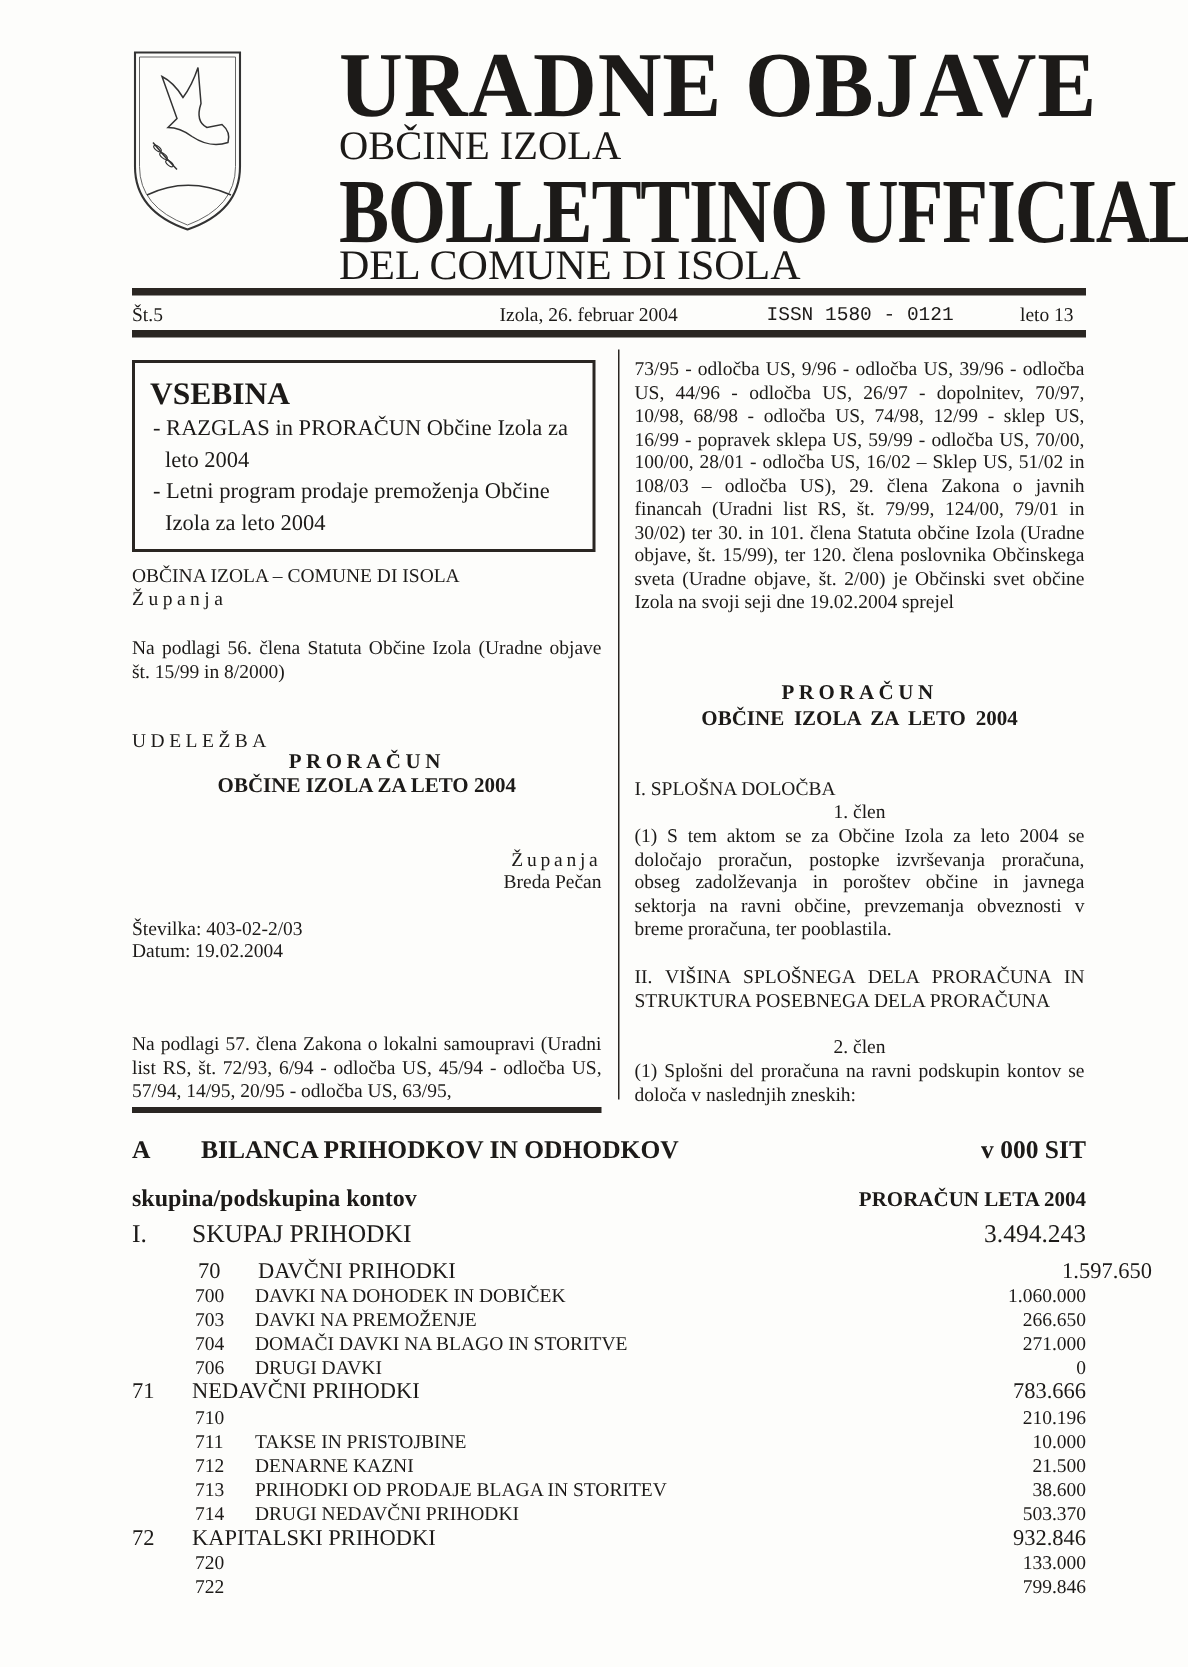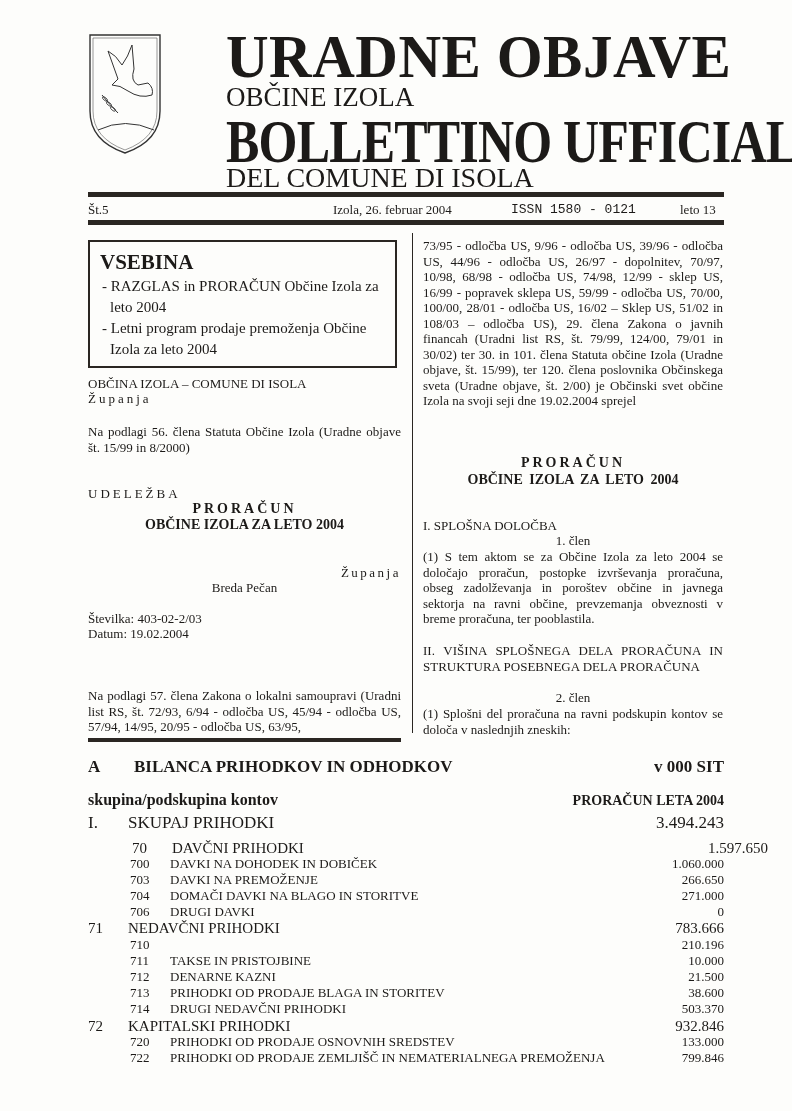--- a/index.html
+++ b/index.html
@@ -79,21 +79,21 @@
   <div class="toc-item">- Letni program prodaje premoženja Občine Izola  za leto 2004</div>
 </div>
 
 <div class="abs col-left txt" style="top:376px;">OBČINA IZOLA – COMUNE DI ISOLA</div>
 <div class="abs col-left txt spaced" style="top:391px;">Županja</div>
 <div class="abs col-left txt" style="top:424px;">Na podlagi 56. člena Statuta Občine Izola (Uradne objave št. 15/99 in 8/2000)</div>
 <div class="abs col-left txt spaced" style="top:486px;">UDELEŽBA</div>
 <div class="abs col-left txt center bold spaced" style="top:501px; font-size:14px;">PRORAČUN</div>
 <div class="abs col-left txt center bold" style="top:517px; font-size:14px;">OBČINE IZOLA ZA LETO 2004</div>
 <div class="abs col-left txt right spaced" style="top:565px; letter-spacing:2.5px;">Županja</div>
-<div class="abs col-left txt right" style="top:580px;text-align:center;">Breda Pečan</div>
+<div class="abs col-left txt right" style="top:580px;">Breda Pečan</div>
 <div class="abs col-left txt" style="top:611px;">Številka: 403-02-2/03</div>
 <div class="abs col-left txt" style="top:626px;">Datum: 19.02.2004</div>
 <div class="abs col-left txt" style="top:688px;">Na podlagi 57. člena Zakona o lokalni samoupravi (Uradni list RS, št. 72/93, 6/94 - odločba US, 45/94 - odločba US, 57/94, 14/95, 20/95 - odločba US, 63/95,</div>
 <div class="abs bottom-rule"></div>
 
 <div class="abs col-right txt" style="top:238px;">73/95 - odločba US, 9/96 - odločba US, 39/96 - odločba US, 44/96 - odločba US, 26/97 - dopolnitev, 70/97, 10/98, 68/98 - odločba US, 74/98, 12/99 - sklep US, 16/99 - popravek sklepa US, 59/99 - odločba US, 70/00, 100/00, 28/01 - odločba US, 16/02 – Sklep US, 51/02 in 108/03 – odločba US), 29. člena Zakona o javnih financah (Uradni list RS, št. 79/99, 124/00, 79/01 in 30/02) ter 30. in 101. člena Statuta občine Izola (Uradne objave, št. 15/99), ter 120. člena poslovnika Občinskega sveta (Uradne objave, št. 2/00) je Občinski svet občine Izola na svoji seji dne 19.02.2004 sprejel</div>
 <div class="abs col-right txt center bold spaced" style="top:455px; font-size:14px;">PRORAČUN</div>
 <div class="abs col-right txt center bold" style="top:472px; font-size:14px; word-spacing:3px;">OBČINE  IZOLA  ZA  LETO  2004</div>
 <div class="abs col-right txt" style="top:518px;">I. SPLOŠNA DOLOČBA</div>
 <div class="abs col-right txt center" style="top:533px;">1. člen</div>
@@ -168,21 +168,19 @@
       <span class="lbl">DRUGI NEDAVČNI PRIHODKI</span>
       <span class="val">503.370</span>
     </div>
     <div class="row l2" style="top: 1018px;">
       <span class="code">72</span>
       <span class="lbl">KAPITALSKI PRIHODKI</span>
       <span class="val">932.846</span>
     </div>
     <div class="row l3" style="top: 1034px;">
       <span class="code">720</span>
-      <span class="lbl">PRIHODKI OD PRODAJE OSNOVNIH SREDSTEV</span>
       <span class="val">133.000</span>
     </div>
     <div class="row l3" style="top: 1050px;">
       <span class="code">722</span>
-      <span class="lbl"> PRIHODKI OD PRODAJE ZEMLJIŠČ IN NEMATERIALNEGA PREMOŽENJA</span>
       <span class="val">799.846</span>
     </div>
   </div>
 
 </body></html>

